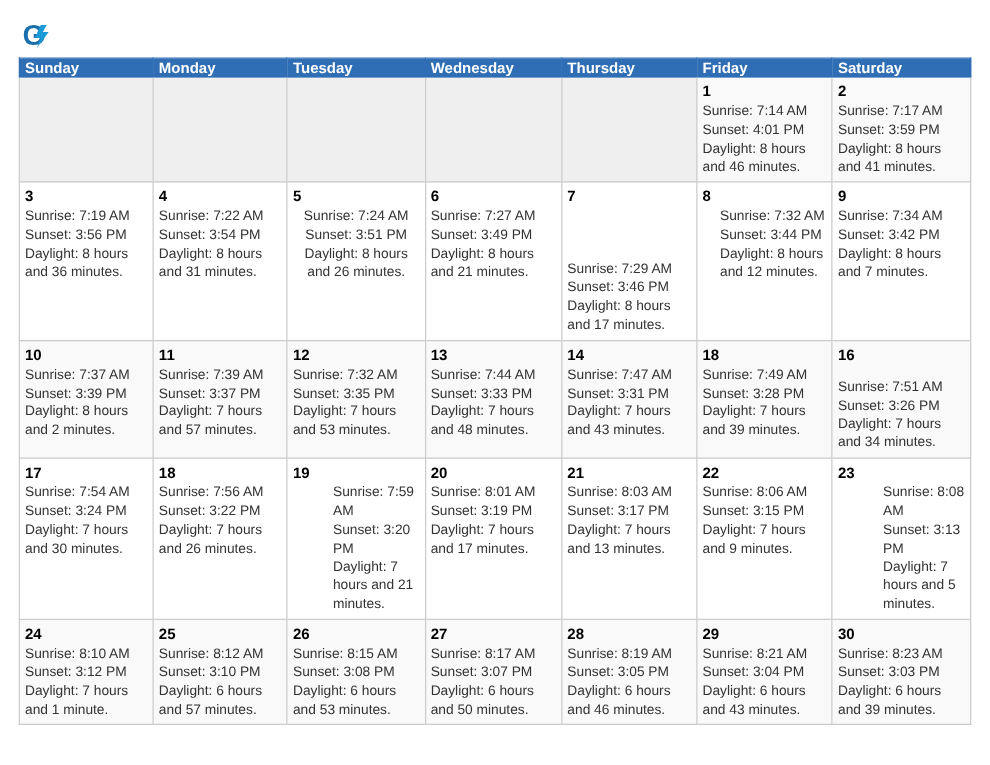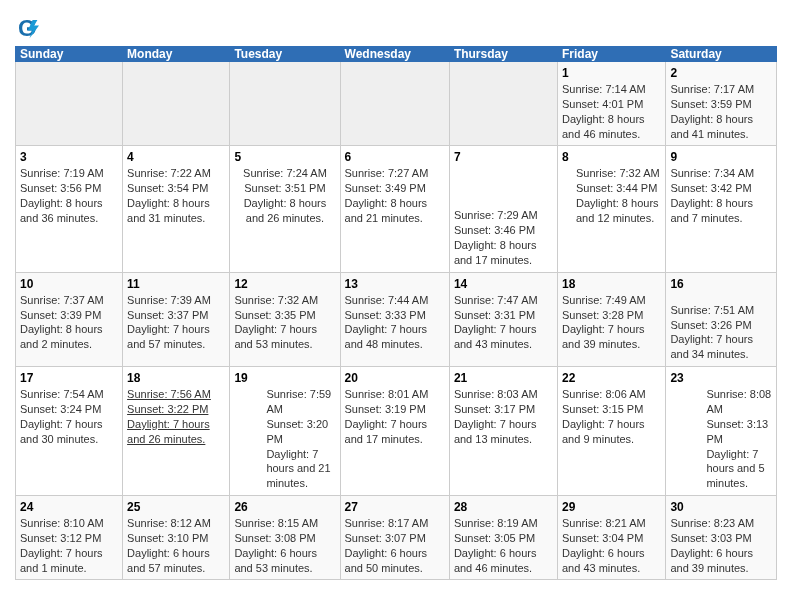--- a/index.html
+++ b/index.html
@@ -236,21 +236,21 @@
       </tr>
       <tr>
         <td>
           <span class="day-number">17</span>
           <div class="day-info" style="white-space: pre-line;">Sunrise: 7:54 AM
 Sunset: 3:24 PM
 Daylight: 7 hours and 30 minutes.</div>
         </td>
         <td>
           <span class="day-number">18</span>
-          <div class="day-info" style="white-space: pre-line; text-decoration: underline;">Sunrise: 7:56 AM
+          <div class="day-info" style="white-space: pre-line;">Sunrise: 7:56 AM
 Sunset: 3:22 PM
 Daylight: 7 hours and 26 minutes.</div>
         </td>
         <td>
           <span class="day-number">19</span>
           <div class="day-info" style="white-space: pre-line; margin-left: 32px;">Sunrise: 7:59 AM
 Sunset: 3:20 PM
 Daylight: 7 hours and 21 minutes.</div>
         </td>
         <td>

